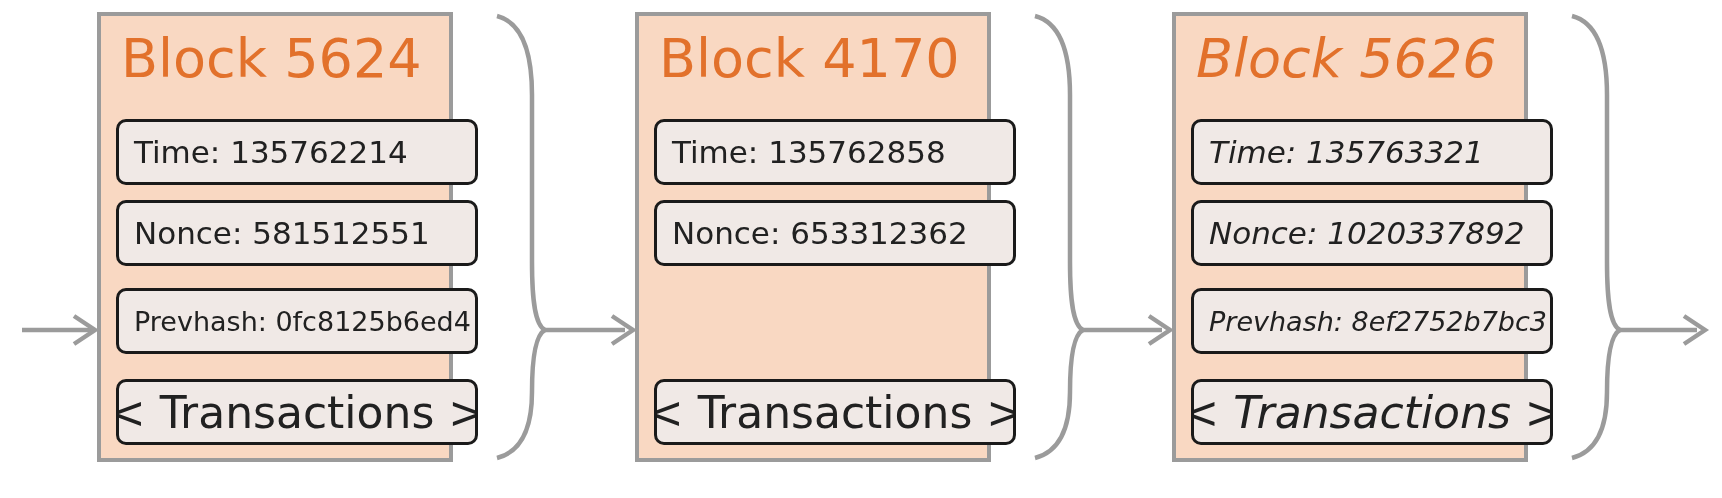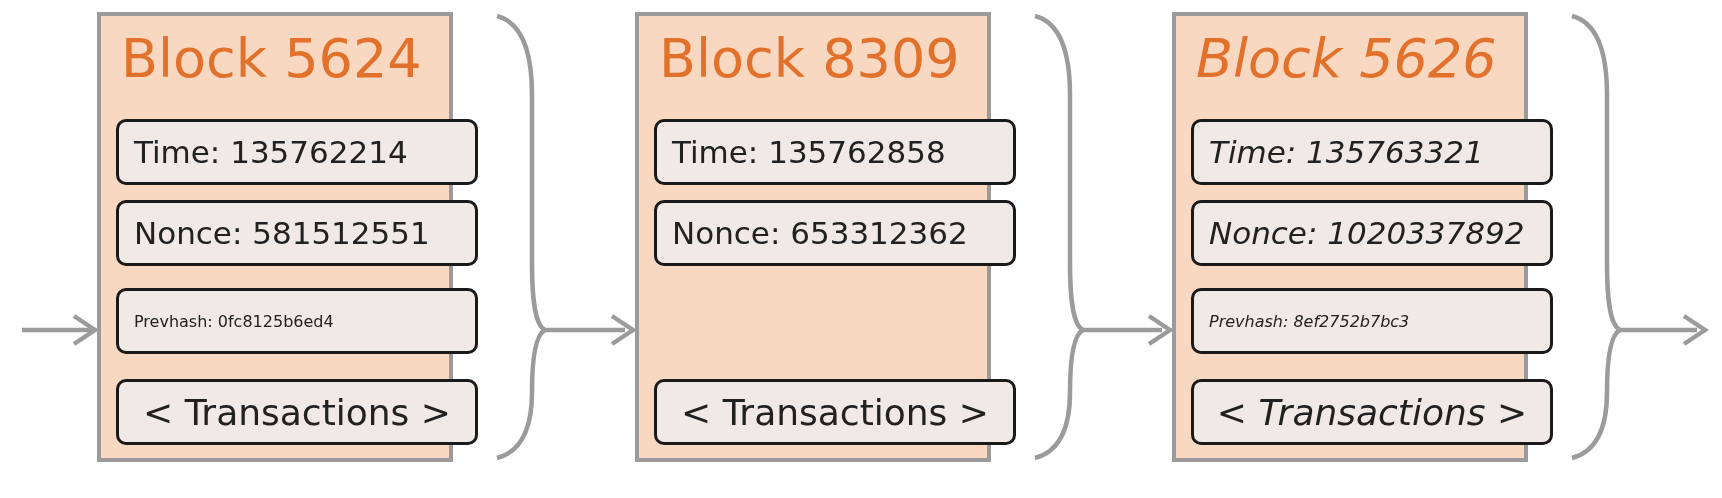--- a/index.html
+++ b/index.html
@@ -43,22 +43,22 @@
     box-sizing:border-box;
     display:flex;align-items:center;
     padding:0 15px;
     color:var(--text-color);
     font-size:31px;
     white-space:nowrap;
     overflow:hidden;
   }
   .field-time{top:103px;}
   .field-nonce{top:184px;}
-  .field-prevhash{top:272px;font-size:16px;text-align:right;}
-  .field-transactions{top:363px;justify-content:center;padding:12px;font-size:36px;}
+  .field-prevhash{top:272px;font-size:27px;text-align:right;}
+  .field-transactions{top:363px;justify-content:center;padding:12px;font-size:44px;}
   svg.connectors{
     position:absolute;left:0;top:0;width:1722px;height:498px;
     pointer-events:none;
   }
   .connector-stroke{
     stroke:var(--arrow-color);
     stroke-width:4.5;
     fill:none;
     stroke-linecap:butt;
     stroke-linejoin:miter;
@@ -100,21 +100,21 @@
 
   <div class="block block-1">
     <div class="block-title">Block 5624</div>
     <div class="field field-time">Time: 135762214</div>
     <div class="field field-nonce">Nonce: 581512551</div>
     <div class="field field-prevhash">Prevhash: 0fc8125b6ed4</div>
     <div class="field field-transactions">&lt; Transactions &gt;</div>
   </div>
 
   <div class="block block-2">
-    <div class="block-title">Block 8309</div>
+    <div class="block-title">Block 4170</div>
     <div class="field field-time">Time: 135762858</div>
     <div class="field field-nonce">Nonce: 653312362</div>
     <div class="field field-transactions">&lt; Transactions &gt;</div>
   </div>
 
   <div class="block block-3">
     <div class="block-title">Block 5626</div>
     <div class="field field-time">Time: 135763321</div>
     <div class="field field-nonce">Nonce: 1020337892</div>
     <div class="field field-prevhash">Prevhash: 8ef2752b7bc3</div>

